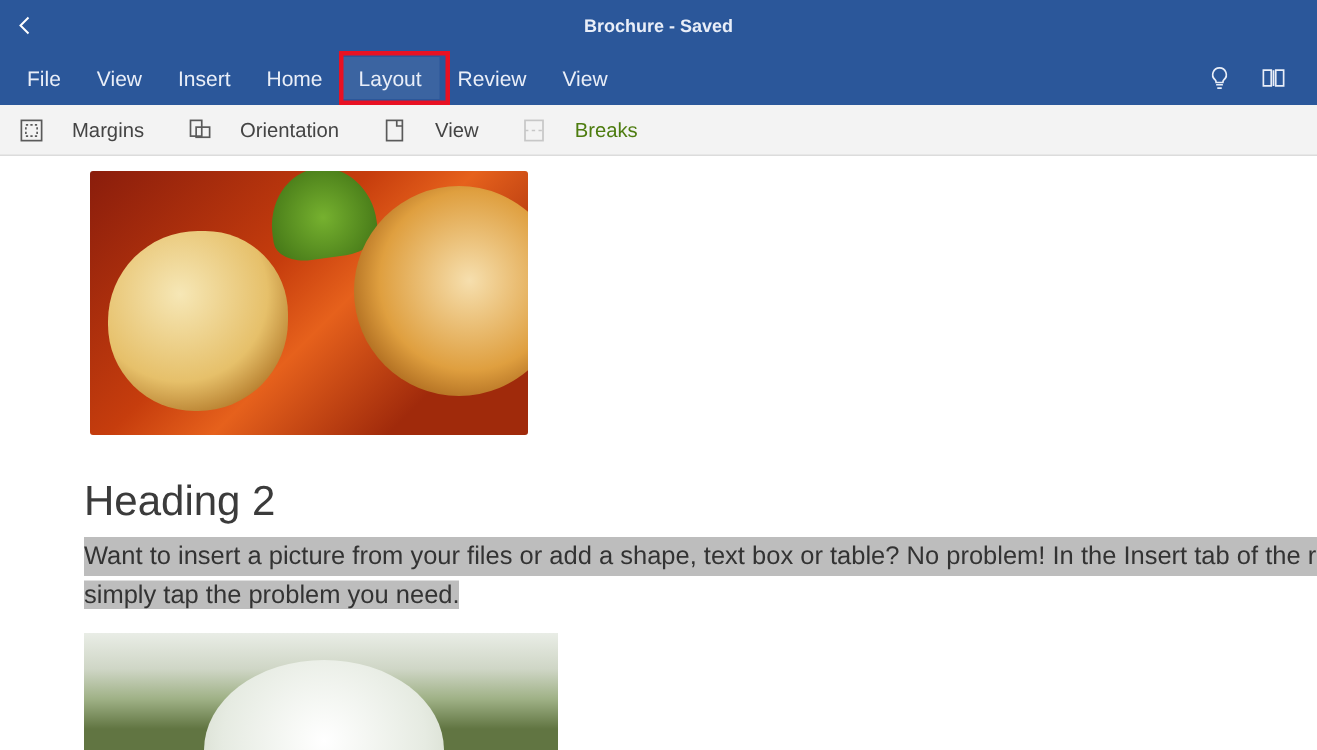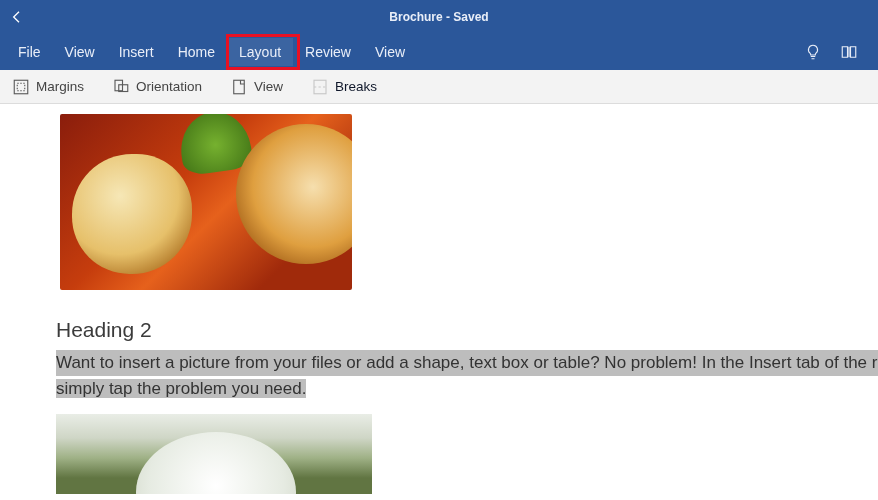--- a/index.html
+++ b/index.html
@@ -8,30 +8,30 @@
   .titlebar-top { position: relative; height: 34px; display: flex; align-items: center; font-weight: bold; }
   .back-arrow { width: 34px; height: 34px; display: flex; align-items: center; justify-content: center; color: #fff; font-size: 16px; cursor: pointer; }
   .doc-title { position: absolute; left: 50%; transform: translateX(-50%); font-size: 12px; color: #e9eef8; }
   .tabbar { display: flex; align-items: center; height: 36px; padding: 0 6px; }
   .tab { padding: 6px 12px; color: #e9eef8; font-size: 14px; cursor: pointer; position: relative; }
   .tab.active { background: rgba(255,255,255,0.08); }
   .highlight-box { position: absolute; border: 3px solid #e81123; pointer-events: none; }
   .titlebar-right { margin-left: auto; display: flex; gap: 18px; padding-right: 14px; color: #e9eef8; }
   .rh-icon { width: 18px; height: 18px; display: flex; align-items: center; justify-content: center; cursor: pointer; }
   .ribbon { background: #f3f3f3; border-bottom: 1px solid #dcdcdc; height: 34px; display: flex; align-items: center; padding: 0 6px; gap: 16px; }
-  .ribbon-btn { display: flex; align-items: center; gap: 6px; padding: 4px 6px; color: #444; cursor: pointer; font-size: 13.5px; }
-  .ribbon-btn.disabled { color: #0f172a; cursor: default; }
+  .ribbon-btn { display: flex; align-items: center; gap: 18px; padding: 4px 6px; color: #444; cursor: pointer; font-size: 13.5px; }
+  .ribbon-btn.disabled { color: #4d7c0f; cursor: default; }
   .ribbon-btn svg { width: 18px; height: 18px; }
   .doc-area { padding: 10px 0 0 0; position: relative; }
   .food-img { margin-left: 60px; width: 292px; height: 176px; position: relative; background: linear-gradient(135deg, #8a1d0c, #c63d0d 40%, #e6611c 55%, #a02a0b 80%); border-radius: 2px; overflow: hidden; }
   
   .food-img::before { content:""; position:absolute; width:120px; height:120px; left:12px; top:40px; background: radial-gradient(circle at 40% 35%, #f6e7b6, #e6c06a 55%, #a96c1d 85%); border-radius:50% 46% 50% 48%; filter: blur(0.4px); }
   .food-img::after { content:""; position:absolute; width:140px; height:140px; right:0; top:10px; background: radial-gradient(circle at 55% 45%, #f6dfae, #df9f3f 55%, #8e4a0b 90%); border-radius:50%; transform: translateX(24px); }
   .leaf { position:absolute; width:70px; height:60px; left:120px; top:-2px; background: radial-gradient(circle at 50% 55%, #76b12f, #3a6b12); border-radius: 60% 60% 40% 40% / 80% 80% 30% 30%; transform: rotate(-8deg); }
-  .heading2 { margin: 28px 0 8px 56px; font-family: "Segoe UI Light","Segoe UI",Arial,sans-serif; font-weight: 300; font-size: 21px; color: #3b3b3b; }
+  .heading2 { margin: 28px 0 8px 56px; font-family: "Segoe UI Light","Segoe UI",Arial,sans-serif; font-weight: 300; font-size: 28px; color: #3b3b3b; }
   .body-text { margin-left: 56px; font-size: 17px; color: #333; line-height: 26px; }
   .sel { background: #bdbdbd; }
   .sel-line1 { display: block; width: 822px; white-space: nowrap; overflow: hidden; }
   .sel-line2 { display: inline; }
   .img2 { margin: 12px 0 0 56px; width: 316px; height: 80px; background: linear-gradient(180deg, #e9ede6 0%, #cfd6c6 30%, #9fb186 55%, #617542 80%); position: relative; overflow: hidden; }
   .img2::before { content:""; position:absolute; width:160px; height:120px; left:80px; top:18px; background: radial-gradient(circle at 50% 45%, #ffffff, #e6ebe2 65%, #cfd6c6); border-radius: 50%; }
 </style>
 </head>
 <body>
 

